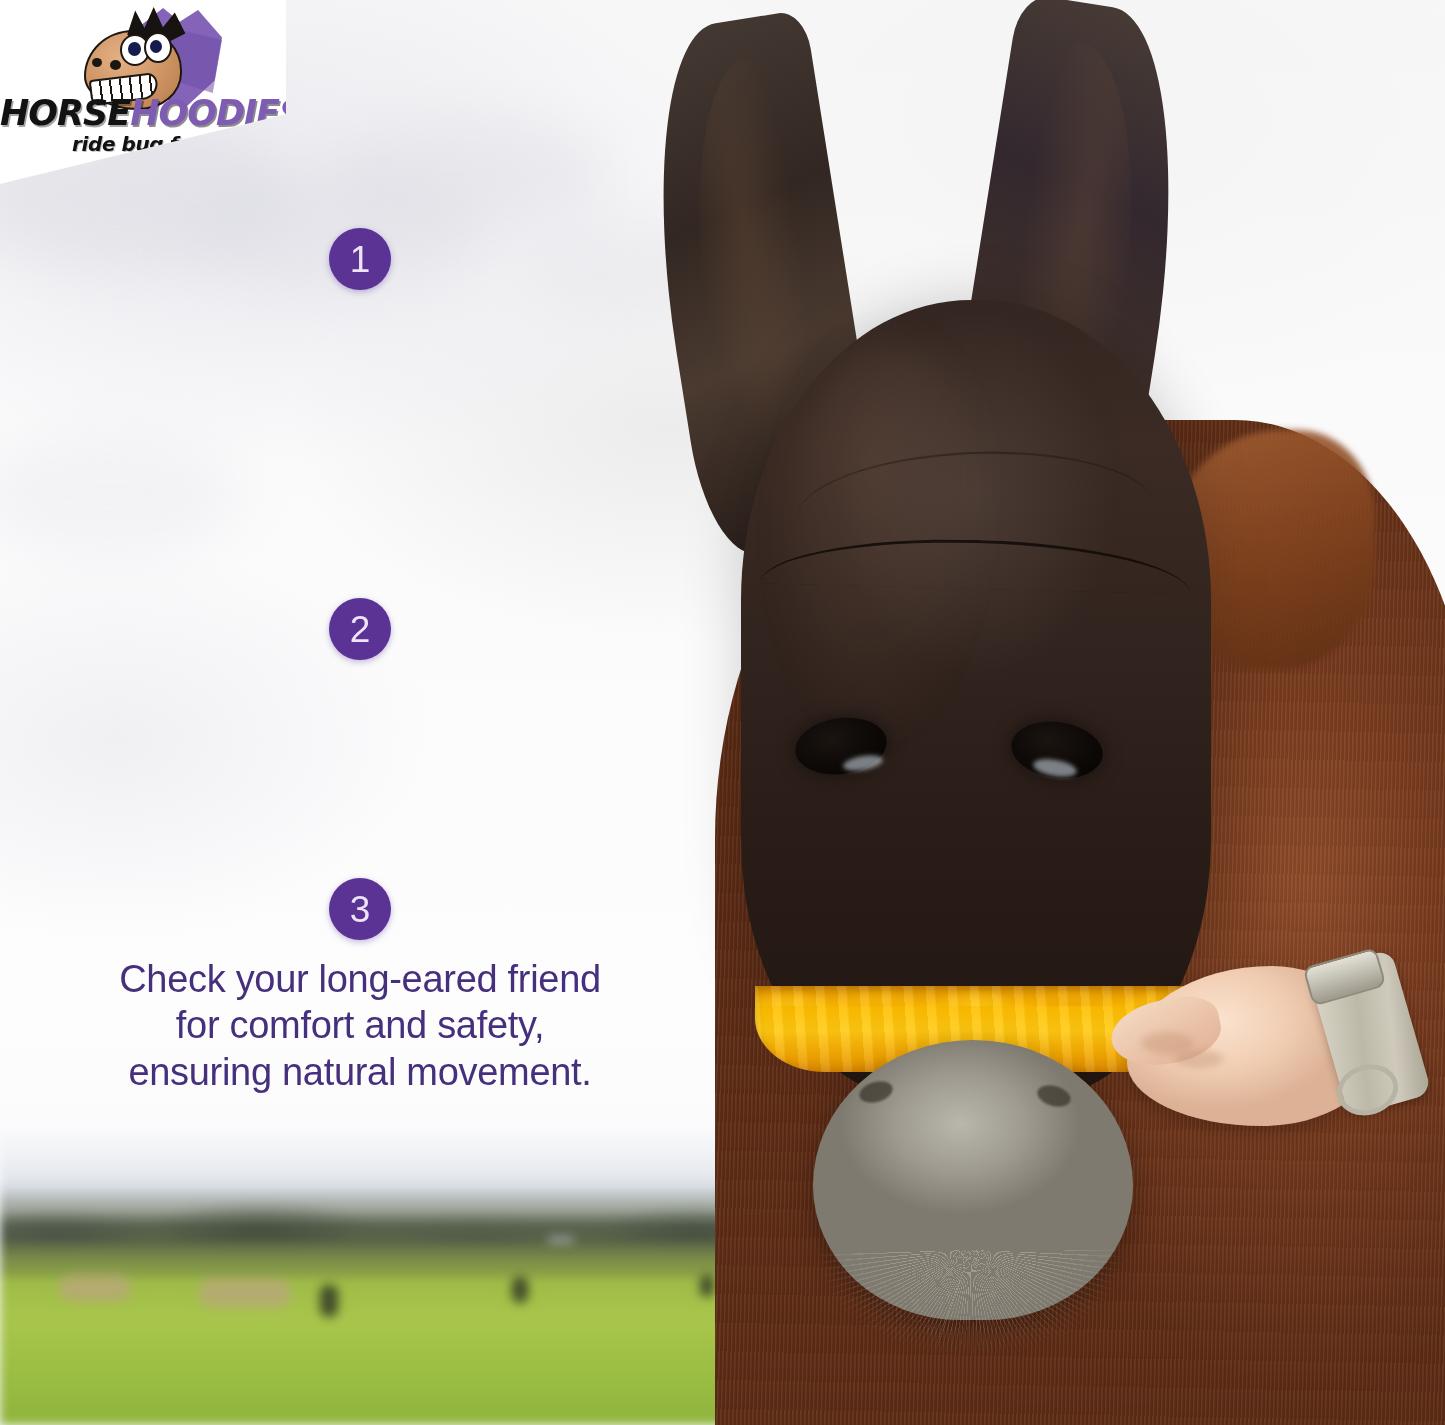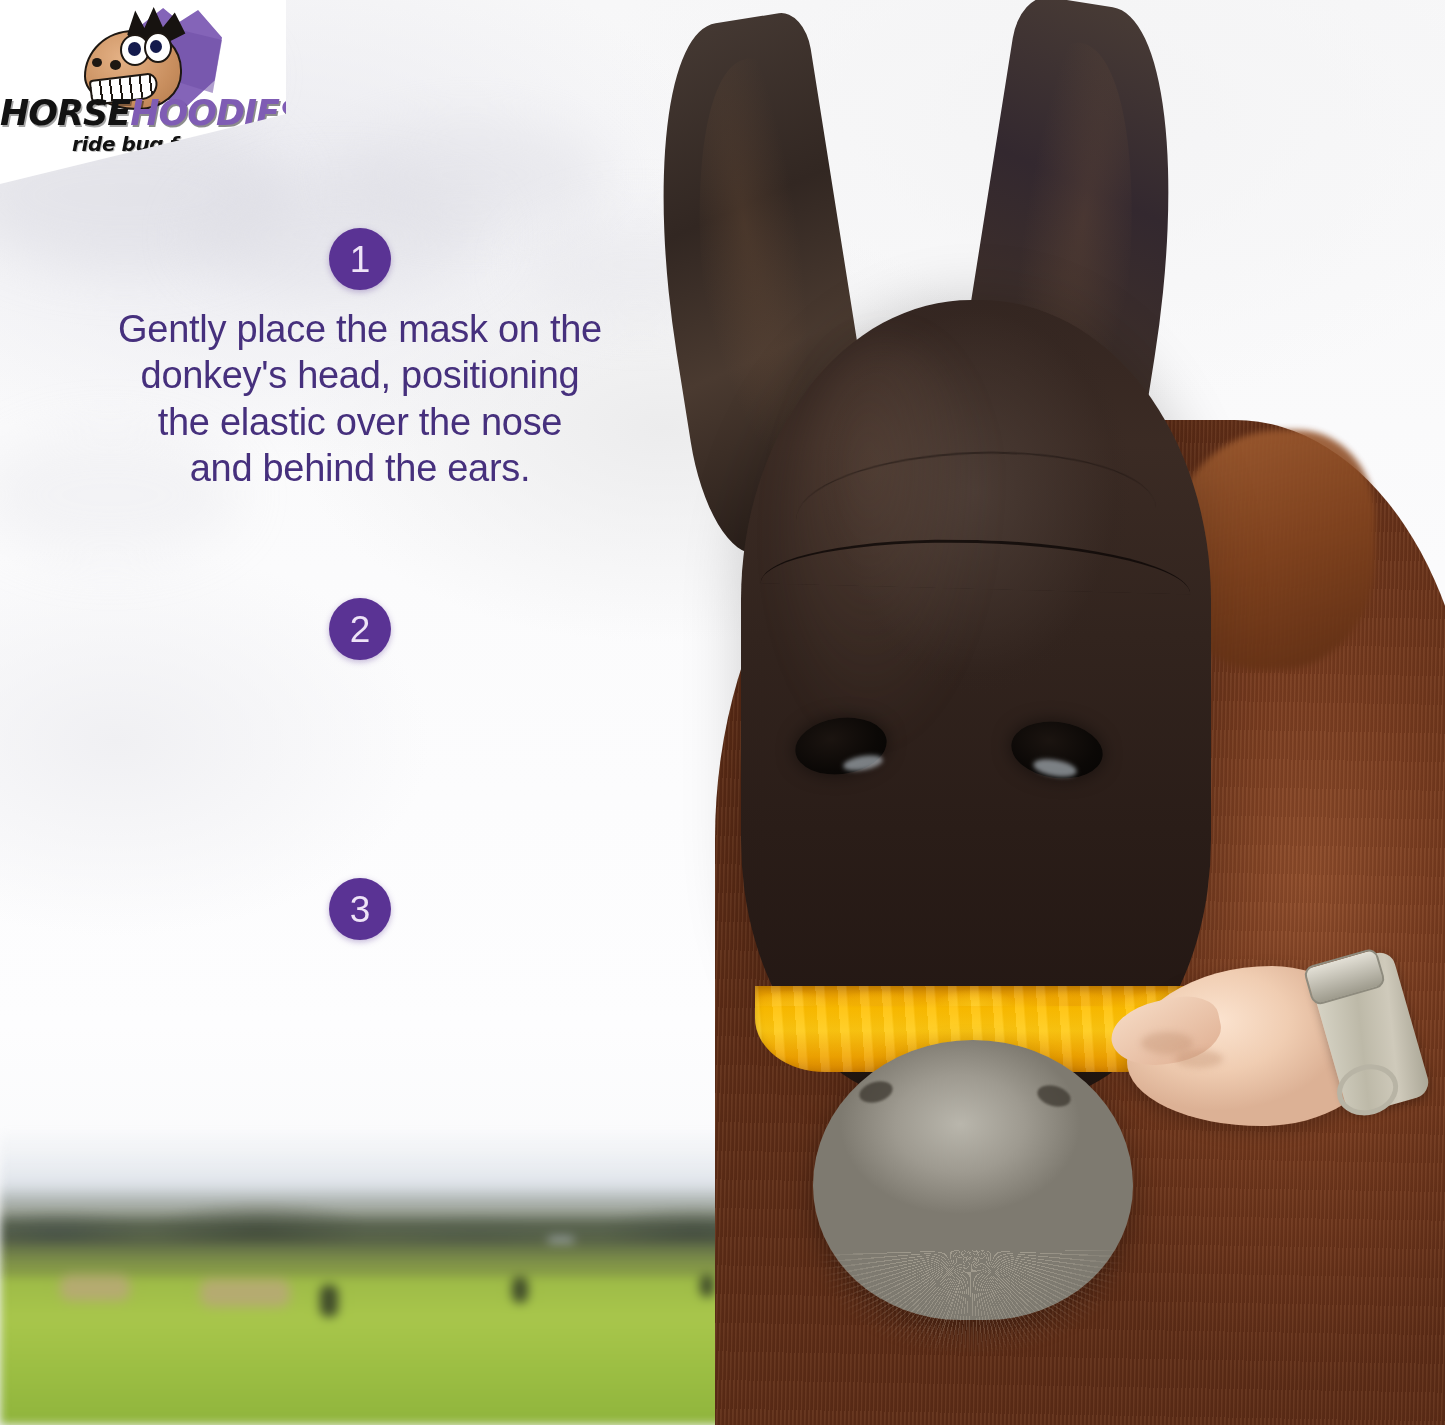--- a/index.html
+++ b/index.html
@@ -419,29 +419,28 @@
       <div class="hsmile"></div>
     </div>
     <div class="logo-word"><span class="w-dark">HORSE</span><span class="w-purp">HOODIES</span></div>
     <div class="logo-tag">ride bug free</div>
   </div>
 
   <div class="steps">
 
     <div class="step s1">
       <div class="badge">1</div>
-      <div class="step-text">Gently place the mask on the
-donkey's head, positioning
-the elastic over the nose
-and behind the ears.</div>
     </div>
 
     <div class="step s2">
       <div class="badge">2</div>
     </div>
 
     <div class="step s3">
       <div class="badge">3</div>
+      <div class="step-text">Check your long-eared friend
+for comfort and safety,
+ensuring natural movement.</div>
     </div>
 
   </div>
 
 </div>
 
 </body></html>

